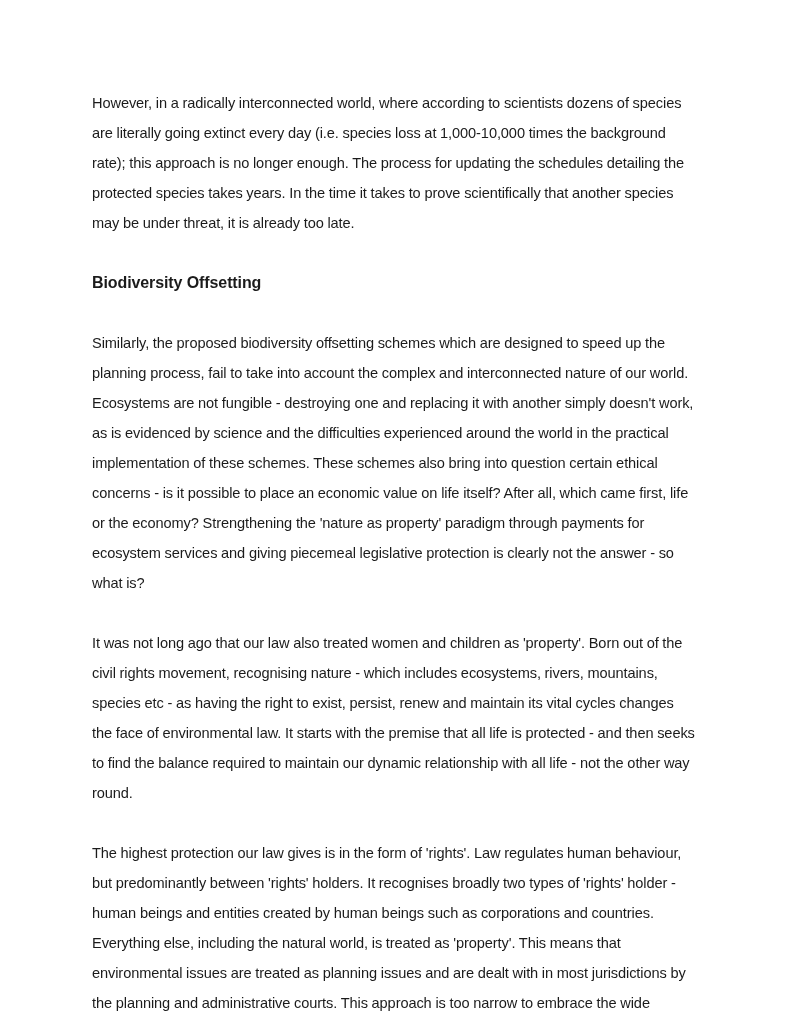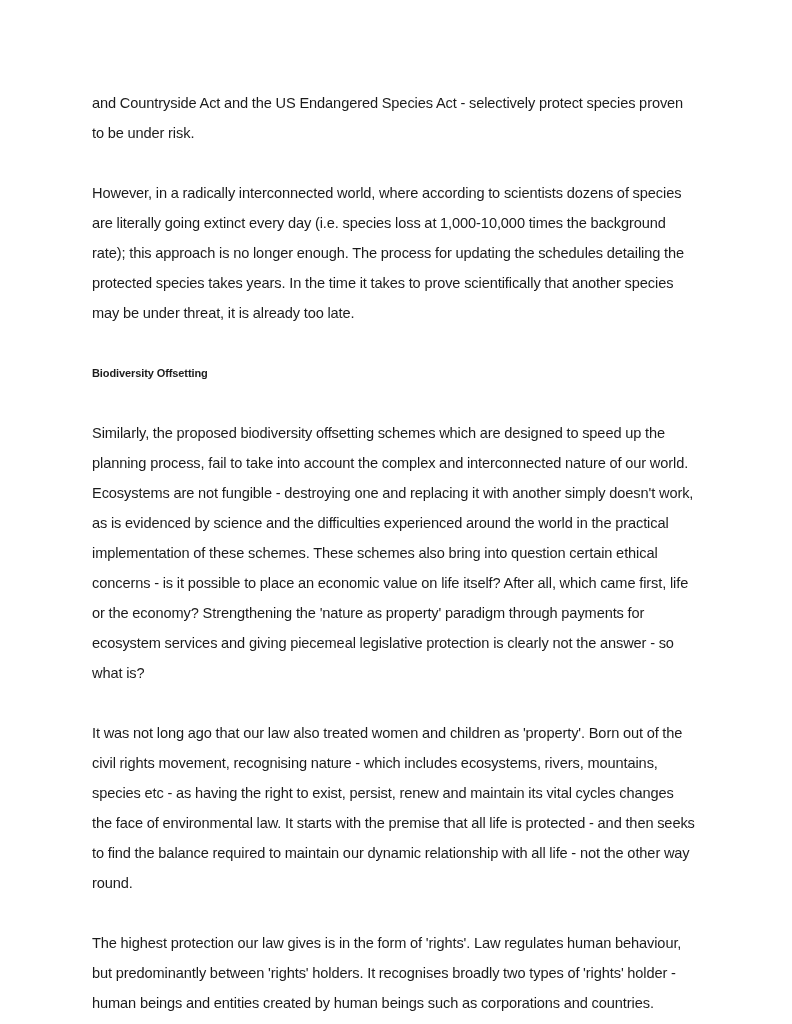--- a/index.html
+++ b/index.html
@@ -29,39 +29,38 @@
   .para {
     font-size: 14.6px;
     line-height: 30px;
     letter-spacing: -0.1px;
     margin: 0 0 30px 0;
     text-align: left;
     word-spacing: -0.2px;
   }
 
   .heading {
-    font-size: 11px;
+    font-size: 16px;
     line-height: 30px;
     font-weight: bold;
     letter-spacing: -0.1px;
     margin: 0 0 30px 0;
   }
 
   .spacer-before-heading {
     margin-top: 28px;
   }
 </style>
 </head>
 <body>
 
 <div class="page">
 
   <div class="content">
 
-    <p class="para">and Countryside Act and the US Endangered Species Act - selectively protect species proven to be under risk.</p>
 
     <p class="para">However, in a radically interconnected world, where according to scientists dozens of species are literally going extinct every day (i.e. species loss at 1,000-10,000 times the background rate); this approach is no longer enough. The process for updating the schedules detailing the protected species takes years. In the time it takes to prove scientifically that another species may be under threat, it is already too late.</p>
 
     <h2 class="heading spacer-before-heading">Biodiversity Offsetting</h2>
 
     <p class="para">Similarly, the proposed biodiversity offsetting schemes which are designed to speed up the planning process, fail to take into account the complex and interconnected nature of our world. Ecosystems are not fungible - destroying one and replacing it with another simply doesn't work, as is evidenced by science and the difficulties experienced around the world in the practical implementation of these schemes. These schemes also bring into question certain ethical concerns - is it possible to place an economic value on life itself? After all, which came first, life or the economy? Strengthening the 'nature as property' paradigm through payments for ecosystem services and giving piecemeal legislative protection is clearly not the answer - so what is?</p>
 
     <p class="para">It was not long ago that our law also treated women and children as 'property'. Born out of the civil rights movement, recognising nature - which includes ecosystems, rivers, mountains, species etc - as having the right to exist, persist, renew and maintain its vital cycles changes the face of environmental law. It starts with the premise that all life is protected - and then seeks to find the balance required to maintain our dynamic relationship with all life - not the other way round.</p>
 
 

